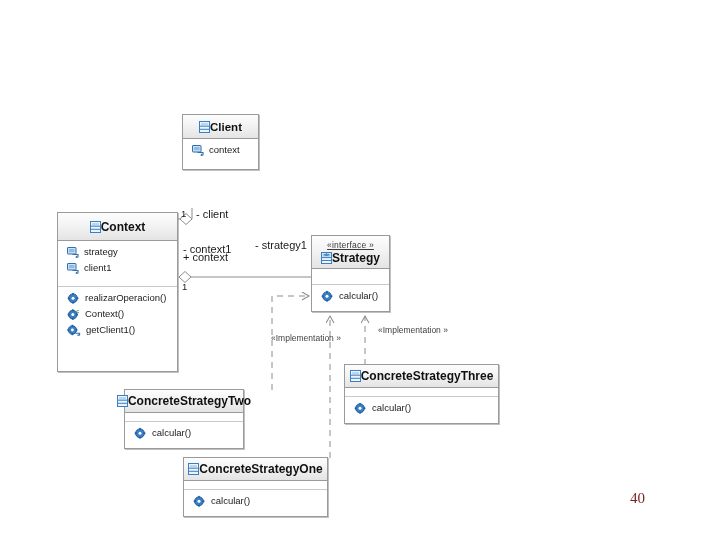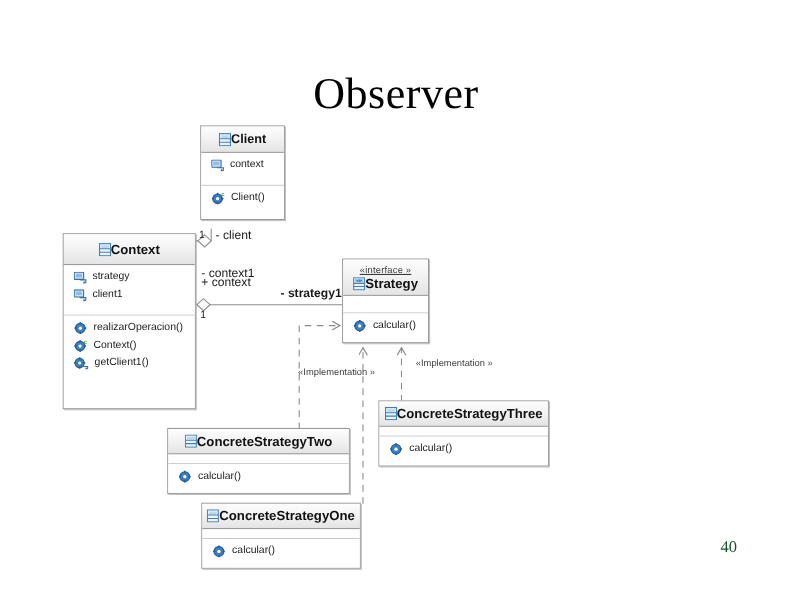--- a/index.html
+++ b/index.html
@@ -12,22 +12,22 @@
   
   #title{
     position:absolute;left:0;top:62px;width:720px;text-align:center;
     font-family:"Liberation Serif", serif;
     font-size:40px;line-height:46px;color:#000;font-weight:400;
     letter-spacing:.5px;
   }
 
   
   #pagenum{
-    position:absolute;left:630px;top:490px;width:40px;text-align:right;
-    font-family:"Liberation Serif", serif;font-size:15px;color:#14532d;
+    position:absolute;left:630px;top:490px;width:40px;text-align:left;
+    font-family:"Liberation Serif", serif;font-size:15px;color:#7f1d1d;
   }
 
   
   #wires{position:absolute;left:0;top:0;width:720px;height:540px;}
 
   
   .uclass{
     position:absolute;
     background:#ffffff;
     border:1px solid #9a9a9a;
@@ -88,21 +88,20 @@
   .stlabel{
     position:absolute;font-size:8.5px;color:#3f3f3f;white-space:nowrap;
     font-family:"Liberation Sans", sans-serif;line-height:10px;
   }
 </style>
 </head>
 <body>
 
 <div id="slide">
 
-  <div id="title">Observer</div>
 
   <svg id="wires" viewBox="0 0 720 540" width="720" height="540">
     <defs>
       <marker id="openArrow" markerWidth="10" markerHeight="10" refX="8" refY="4" orient="auto" markerUnits="userSpaceOnUse">
         <path d="M1,0 L8,4 L1,8" fill="none" stroke="#8c8c8c" stroke-width="1.1"></path>
       </marker>
     </defs>
 
     <g>
       <path d="M177,264 L177,219 L186,219" fill="none" stroke="#8c8c8c" stroke-width="1"></path>
@@ -125,21 +124,21 @@
 
     <g>
       <path d="M365,365 L365,316" fill="none" stroke="#8c8c8c" stroke-width="1" stroke-dasharray="6,5" marker-end="url(#openArrow)"></path>
     </g>
   </svg>
 
   <div class="mult" style="left:181px;top:208px;">1</div>
   <div class="elabel" style="left:196px;top:209px;">- client</div>
   <div class="elabel" style="left:183px;top:244px;">- context1</div>
   <div class="elabel" style="left:183px;top:252px;">+ context</div>
-  <div class="elabel" style="left:255px;top:262px;font-weight:bold;">- strategy1</div>
+  <div class="elabel" style="left:255px;top:240px;">- strategy1</div>
   <div class="mult" style="left:182px;top:281px;">1</div>
   <div class="stlabel" style="left:271px;top:333px;">«Implementation »</div>
   <div class="stlabel" style="left:378px;top:325px;">«Implementation »</div>
 
   <div class="uclass" style="left:182px;top:114px;width:77px;">
     <div class="uhead" style="height:24px;">
       <div class="htitle">
         <span class="ico">
           <svg width="11" height="12" viewBox="0 0 11 12">
             <rect x="0.5" y="0.5" width="10" height="11" fill="#eef4fb" stroke="#3a7fc4" stroke-width="1"></rect>
@@ -157,38 +156,20 @@
           <svg width="12" height="11" viewBox="0 0 12 11">
             <rect x="0.5" y="0.5" width="8.5" height="6.5" rx="0.5" fill="#cfe2f4" stroke="#2f6fb0" stroke-width="1"></rect>
             <rect x="2" y="2" width="5.5" height="3.2" fill="#8fbce0"></rect>
             <path d="M5.5,7.5 L11,7.5 L11,10.2" fill="none" stroke="#2f6fb0" stroke-width="1.1"></path>
             <path d="M9,8.5 L11.4,10.6 L8.6,10.9 Z" fill="#2f6fb0"></path>
           </svg>
         </span>
         <span>context</span>
       </div>
     </div>
-    <div class="compart" style="height:30px;">
-      <div class="memb">
-        <span class="ico">
-          <svg width="13" height="12" viewBox="0 0 13 12">
-            <circle cx="5.8" cy="6.6" r="4.3" fill="#3a7fc4" stroke="#1f5d9e" stroke-width="1"></circle>
-            <circle cx="5.8" cy="6.6" r="1.5" fill="#ffffff"></circle>
-            <g fill="#1f5d9e">
-              <rect x="5.1" y="1.3" width="1.5" height="2"></rect>
-              <rect x="5.1" y="9.9" width="1.5" height="2"></rect>
-              <rect x="0.6" y="5.8" width="2" height="1.5"></rect>
-              <rect x="9.1" y="5.8" width="2" height="1.5"></rect>
-            </g>
-            <text x="9.2" y="4.6" font-size="5.4" font-family="Liberation Sans, sans-serif" font-weight="bold" fill="#4aa544">c</text>
-          </svg>
-        </span>
-        <span>Client()</span>
-      </div>
-    </div>
   </div>
 
   <div class="uclass" style="left:57px;top:212px;width:121px;">
     <div class="uhead" style="height:28px;">
       <div class="htitle">
         <span class="ico">
           <svg width="11" height="12" viewBox="0 0 11 12">
             <rect x="0.5" y="0.5" width="10" height="11" fill="#eef4fb" stroke="#3a7fc4" stroke-width="1"></rect>
             <rect x="2" y="2" width="7" height="2.4" fill="#bcd6ee"></rect>
             <line x1="0.5" y1="5.2" x2="10.5" y2="5.2" stroke="#3a7fc4" stroke-width="1"></line>
@@ -303,21 +284,21 @@
               <rect x="0.7" y="5.5" width="2" height="1.5"></rect>
               <rect x="9.4" y="5.5" width="2" height="1.5"></rect>
             </g>
           </svg>
         </span>
         <span>calcular()</span>
       </div>
     </div>
   </div>
 
-  <div class="uclass" style="left:124px;top:389px;width:166px;margin-left:28px;">
+  <div class="uclass" style="left:124px;top:389px;width:120px;">
     <div class="uhead" style="height:23px;">
       <div class="htitle">
         <span class="ico">
           <svg width="11" height="12" viewBox="0 0 11 12">
             <rect x="0.5" y="0.5" width="10" height="11" fill="#eef4fb" stroke="#3a7fc4" stroke-width="1"></rect>
             <rect x="2" y="2" width="7" height="2.4" fill="#bcd6ee"></rect>
             <line x1="0.5" y1="5.2" x2="10.5" y2="5.2" stroke="#3a7fc4" stroke-width="1"></line>
             <line x1="0.5" y1="8.3" x2="10.5" y2="8.3" stroke="#3a7fc4" stroke-width="1"></line>
           </svg>
         </span>

